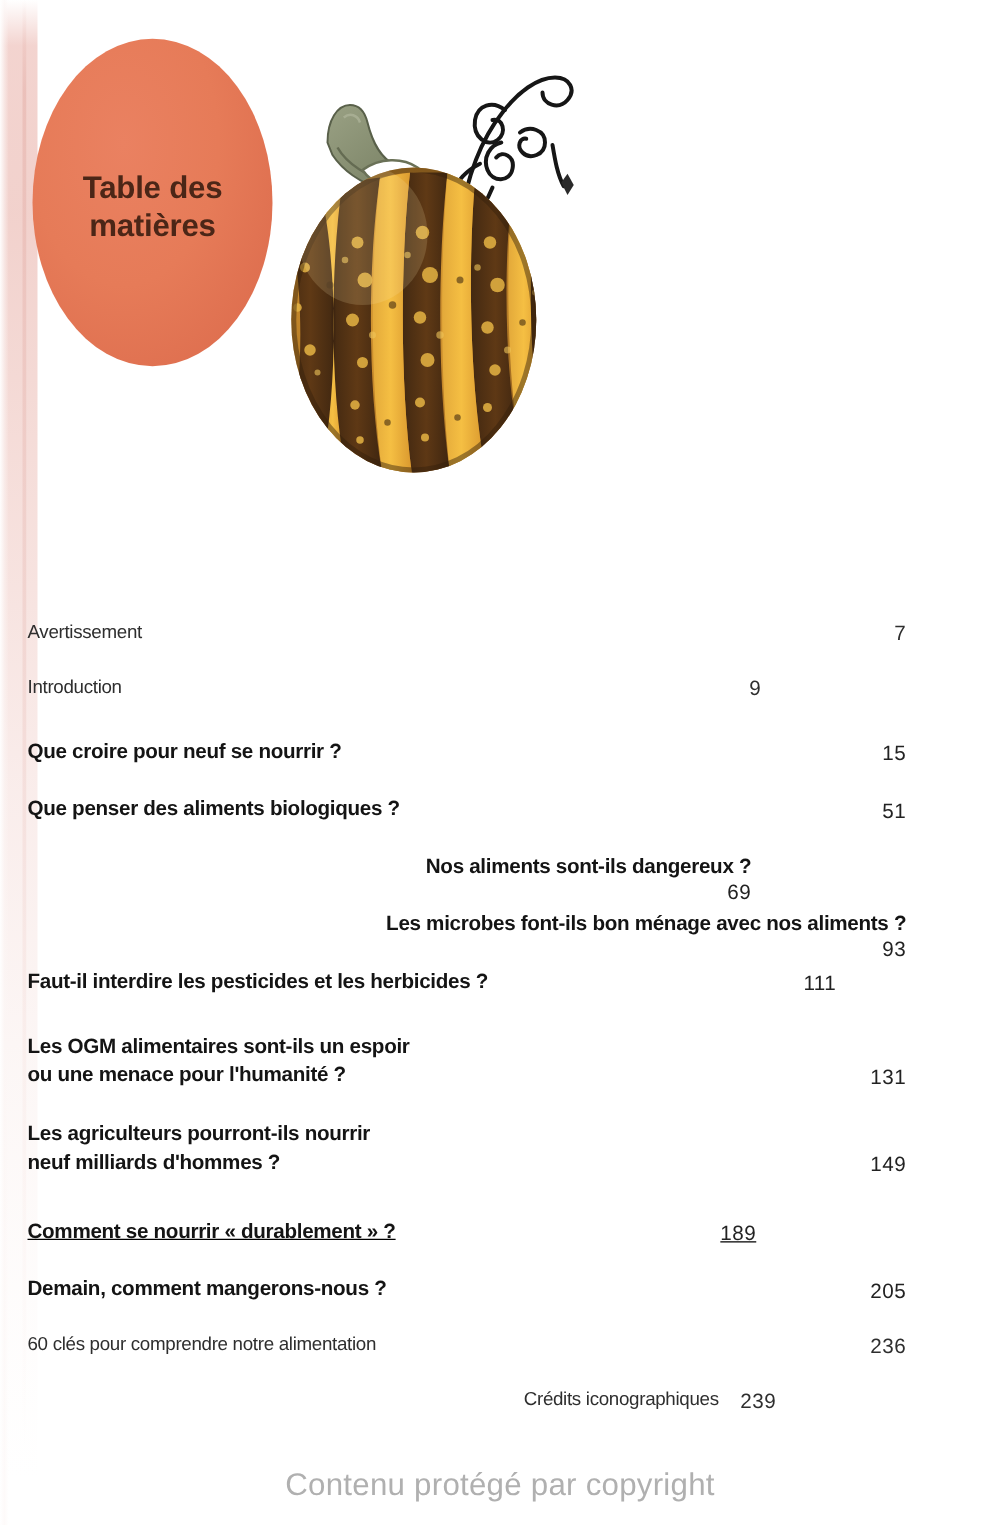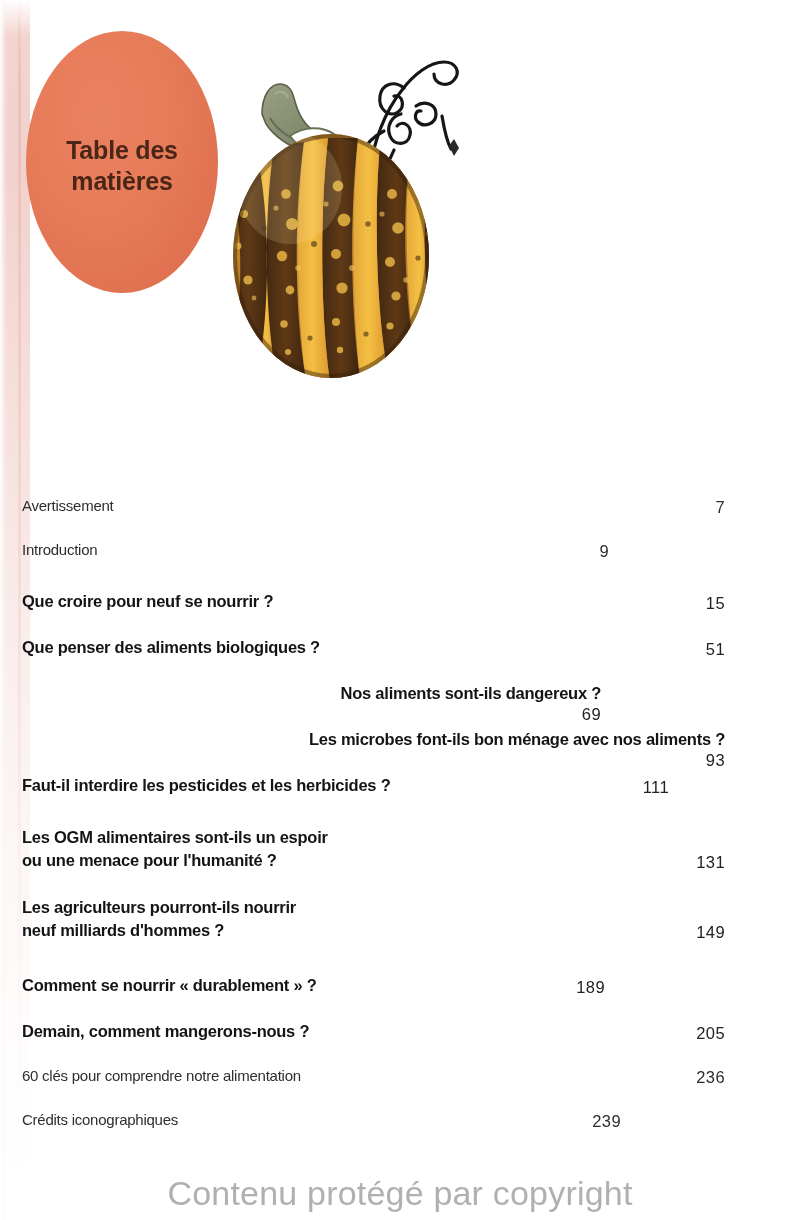--- a/index.html
+++ b/index.html
@@ -158,21 +158,21 @@
   .toc-row.chapter .toc-page  { font-weight: normal; font-size: 16.5px; color: #222222; }
 
   
   .watermark {
     position: absolute;
     left: 0;
     top: 1174px;
     width: 800px;
     text-align: center;
     font-family: "Liberation Sans", sans-serif;
-    font-size: 34px;
+    font-size: 25px;
     color: #b0b0b0;
     letter-spacing: 0.2px;
   }
 </style>
 </head>
 <body>
 
 <div id="page">
 
   <div class="gutter-strip"></div>
@@ -351,32 +351,32 @@
       <div class="toc-row chapter" style="position: absolute; left: 0px; width: 800px; top: 330px;">
         <div class="toc-label">Les OGM alimentaires sont-ils un espoir
 ou une menace pour l'humanité ?</div>
         <div class="toc-page">131</div>
       </div>
       <div class="toc-row chapter" style="position: absolute; left: 0px; width: 800px; top: 400px;">
         <div class="toc-label">Les agriculteurs pourront-ils nourrir
 neuf milliards d'hommes ?</div>
         <div class="toc-page">149</div>
       </div>
-      <div class="toc-row chapter" style="position: absolute; left: 0px; width: 680px; top: 478px;">
+      <div class="toc-row chapter" style="position: absolute; left: 0px; width: 680px; top: 478px; text-decoration: underline;">
         <div class="toc-label">Comment se nourrir « durablement » ?</div>
         <div class="toc-page">189</div>
       </div>
       <div class="toc-row chapter" style="position: absolute; left: 0px; width: 800px; top: 524px;">
         <div class="toc-label">Demain, comment mangerons-nous ?</div>
         <div class="toc-page">205</div>
       </div>
       <div class="toc-row plain" style="position: absolute; left: 0px; width: 800px; top: 570px;">
         <div class="toc-label">60 clés pour comprendre notre alimentation</div>
         <div class="toc-page">236</div>
       </div>
-      <div class="toc-row plain" style="position: absolute; left: 0px; width: 696px; top: 614px;">
+      <div class="toc-row plain" style="position: absolute; left: 0px; width: 696px; top: 614px; justify-content: flex-end;">
         <div class="toc-label">Crédits iconographiques</div>
         <div class="toc-page">239</div>
       </div>
     </div>
 
   <div class="watermark">Contenu protégé par copyright</div>
 </div>
 
 </body></html>

